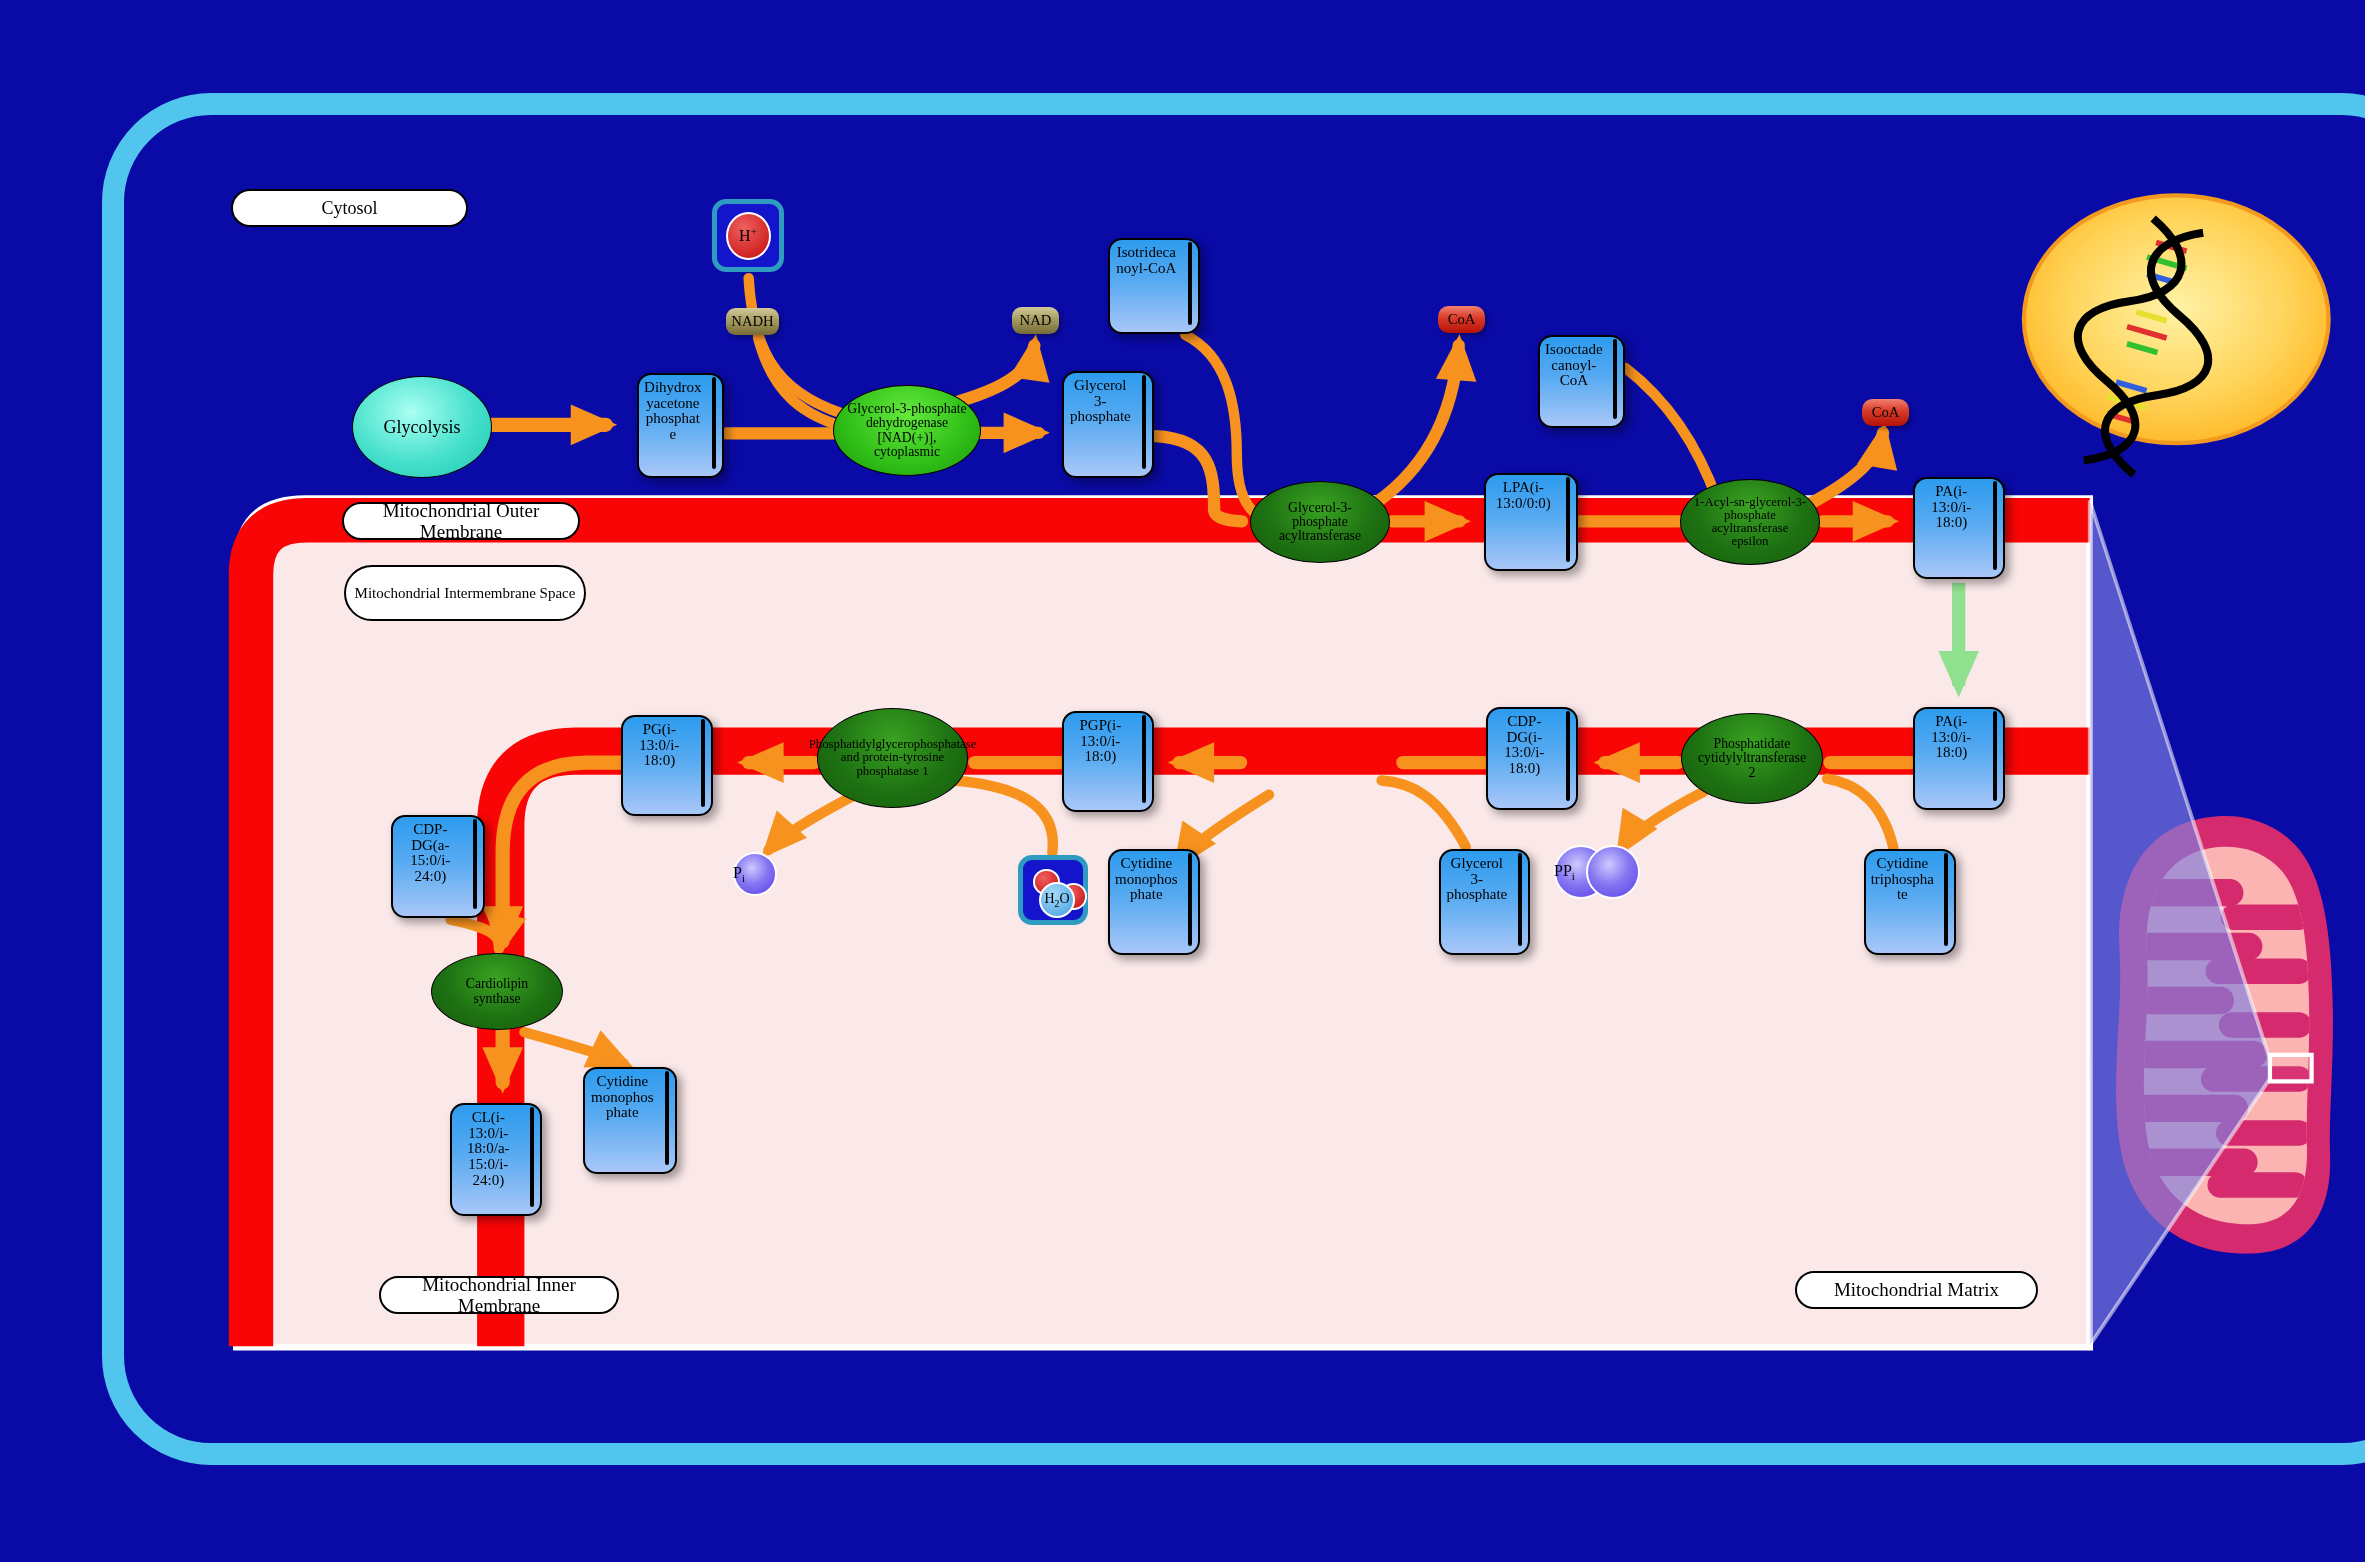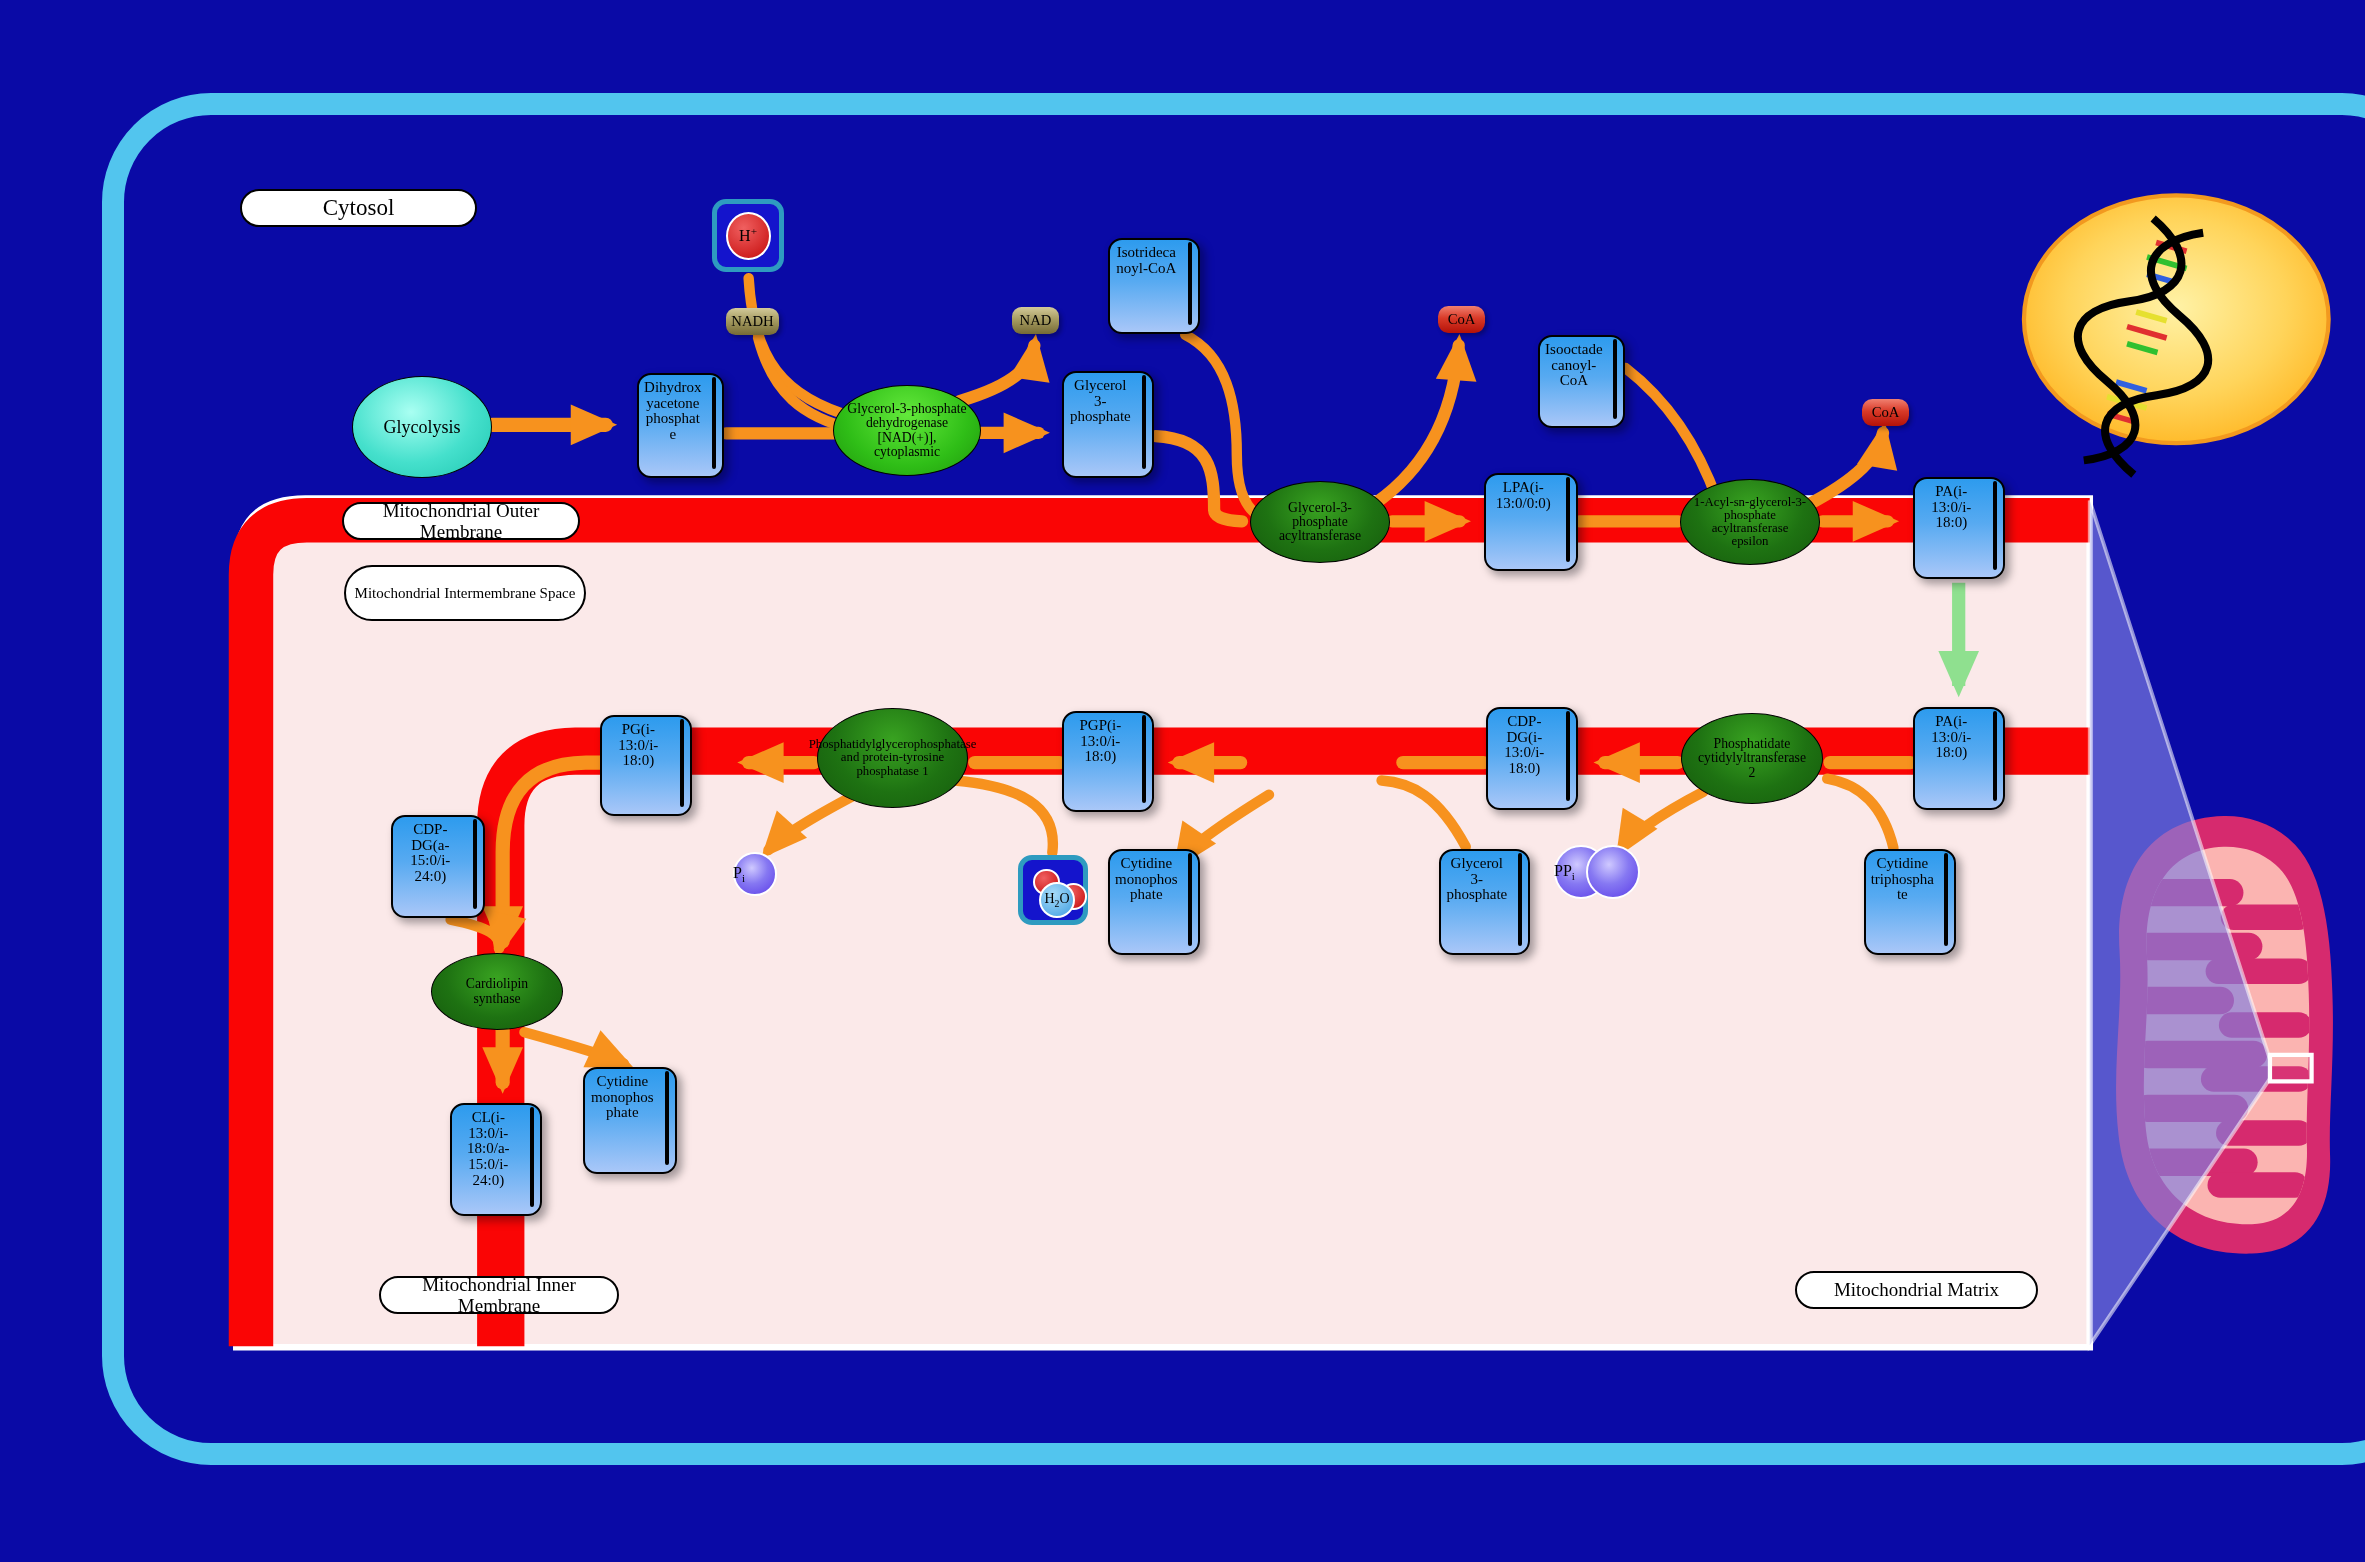--- a/index.html
+++ b/index.html
@@ -158,21 +158,21 @@
         <rect x="4652" y="2254" width="234" height="54" rx="27"></rect>
         <rect x="4684" y="2368" width="202" height="54" rx="27"></rect>
         <rect x="4666" y="2478" width="212" height="54" rx="27"></rect>
       </g>
     </g>
 
     <polygon points="4417,1058 4798,2240 4798,2280 4417,2844" fill="rgba(128,128,224,0.66)" stroke="rgba(255,255,255,0.55)" stroke-width="8"></polygon>
     <rect x="4798" y="2230" width="88" height="56" fill="rgba(255,255,255,0.05)" stroke="#fff" stroke-width="9"></rect>
   </svg>
 
-  <div class="region-pill" style="left:240px;top:189px;width:237px;height:38px;font-size:23px;">Cytosol</div>
+  <div class="region-pill" style="left:231px;top:189px;width:237px;height:38px;font-size:18px;">Cytosol</div>
   <div class="region-pill" style="left:342px;top:502px;width:238px;height:38px;font-size:19px;">Mitochondrial Outer Membrane</div>
   <div class="region-pill" style="left:344px;top:565px;width:242px;height:56px;font-size:15px;">Mitochondrial Intermembrane Space</div>
   <div class="region-pill" style="left:379px;top:1276px;width:240px;height:38px;font-size:19px;">Mitochondrial Inner Membrane</div>
   <div class="region-pill" style="left:1795px;top:1271px;width:243px;height:38px;font-size:19px;">Mitochondrial Matrix</div>
 
   <div class="source-ellipse" style="left:352px;top:376px;width:138px;height:100px;">Glycolysis</div>
 
   <div class="enzyme bright" style="left:833px;top:385px;width:148px;height:91px;">Glycerol-3-phosphate dehydrogenase [NAD(+)], cytoplasmic</div>
   <div class="enzyme" style="left:1250px;top:481px;width:140px;height:82px;">Glycerol-3-phosphate acyltransferase</div>
   <div class="enzyme" style="left:1680px;top:479px;width:140px;height:86px;font-size:12.8px;">1-Acyl-sn-glycerol-3-phosphate acyltransferase epsilon</div>
@@ -259,21 +259,21 @@
 
   <div class="node" style="left:1062px;top:711px;width:92px;height:101px;">
     <div class="node-title">PGP(i-13:0/i-18:0)</div>
     <div class="node-body">
         <svg class="mol" viewBox="0 0 100 40">
           <polyline points="2,20 12,26 22,20 32,26 42,20 52,26 62,20 72,26 82,20 92,26" fill="none" stroke="#b99" stroke-width="2"></polyline>
         </svg>
       </div>
   </div>
 
-  <div class="node" style="left:600px;top:715px;width:92px;height:101px;">
+  <div class="node" style="left:621px;top:715px;width:92px;height:101px;">
     <div class="node-title">PG(i-13:0/i-18:0)</div>
     <div class="node-body">
         <svg class="mol" viewBox="0 0 100 40">
           <polyline points="2,20 12,26 22,20 32,26 42,20 52,26 62,20 72,26 82,20 92,26" fill="none" stroke="#b99" stroke-width="2"></polyline>
         </svg>
       </div>
   </div>
 
   <div class="node" style="left:391px;top:815px;width:94px;height:103px;">
     <div class="node-title">CDP-DG(a-15:0/i-24:0)</div>

